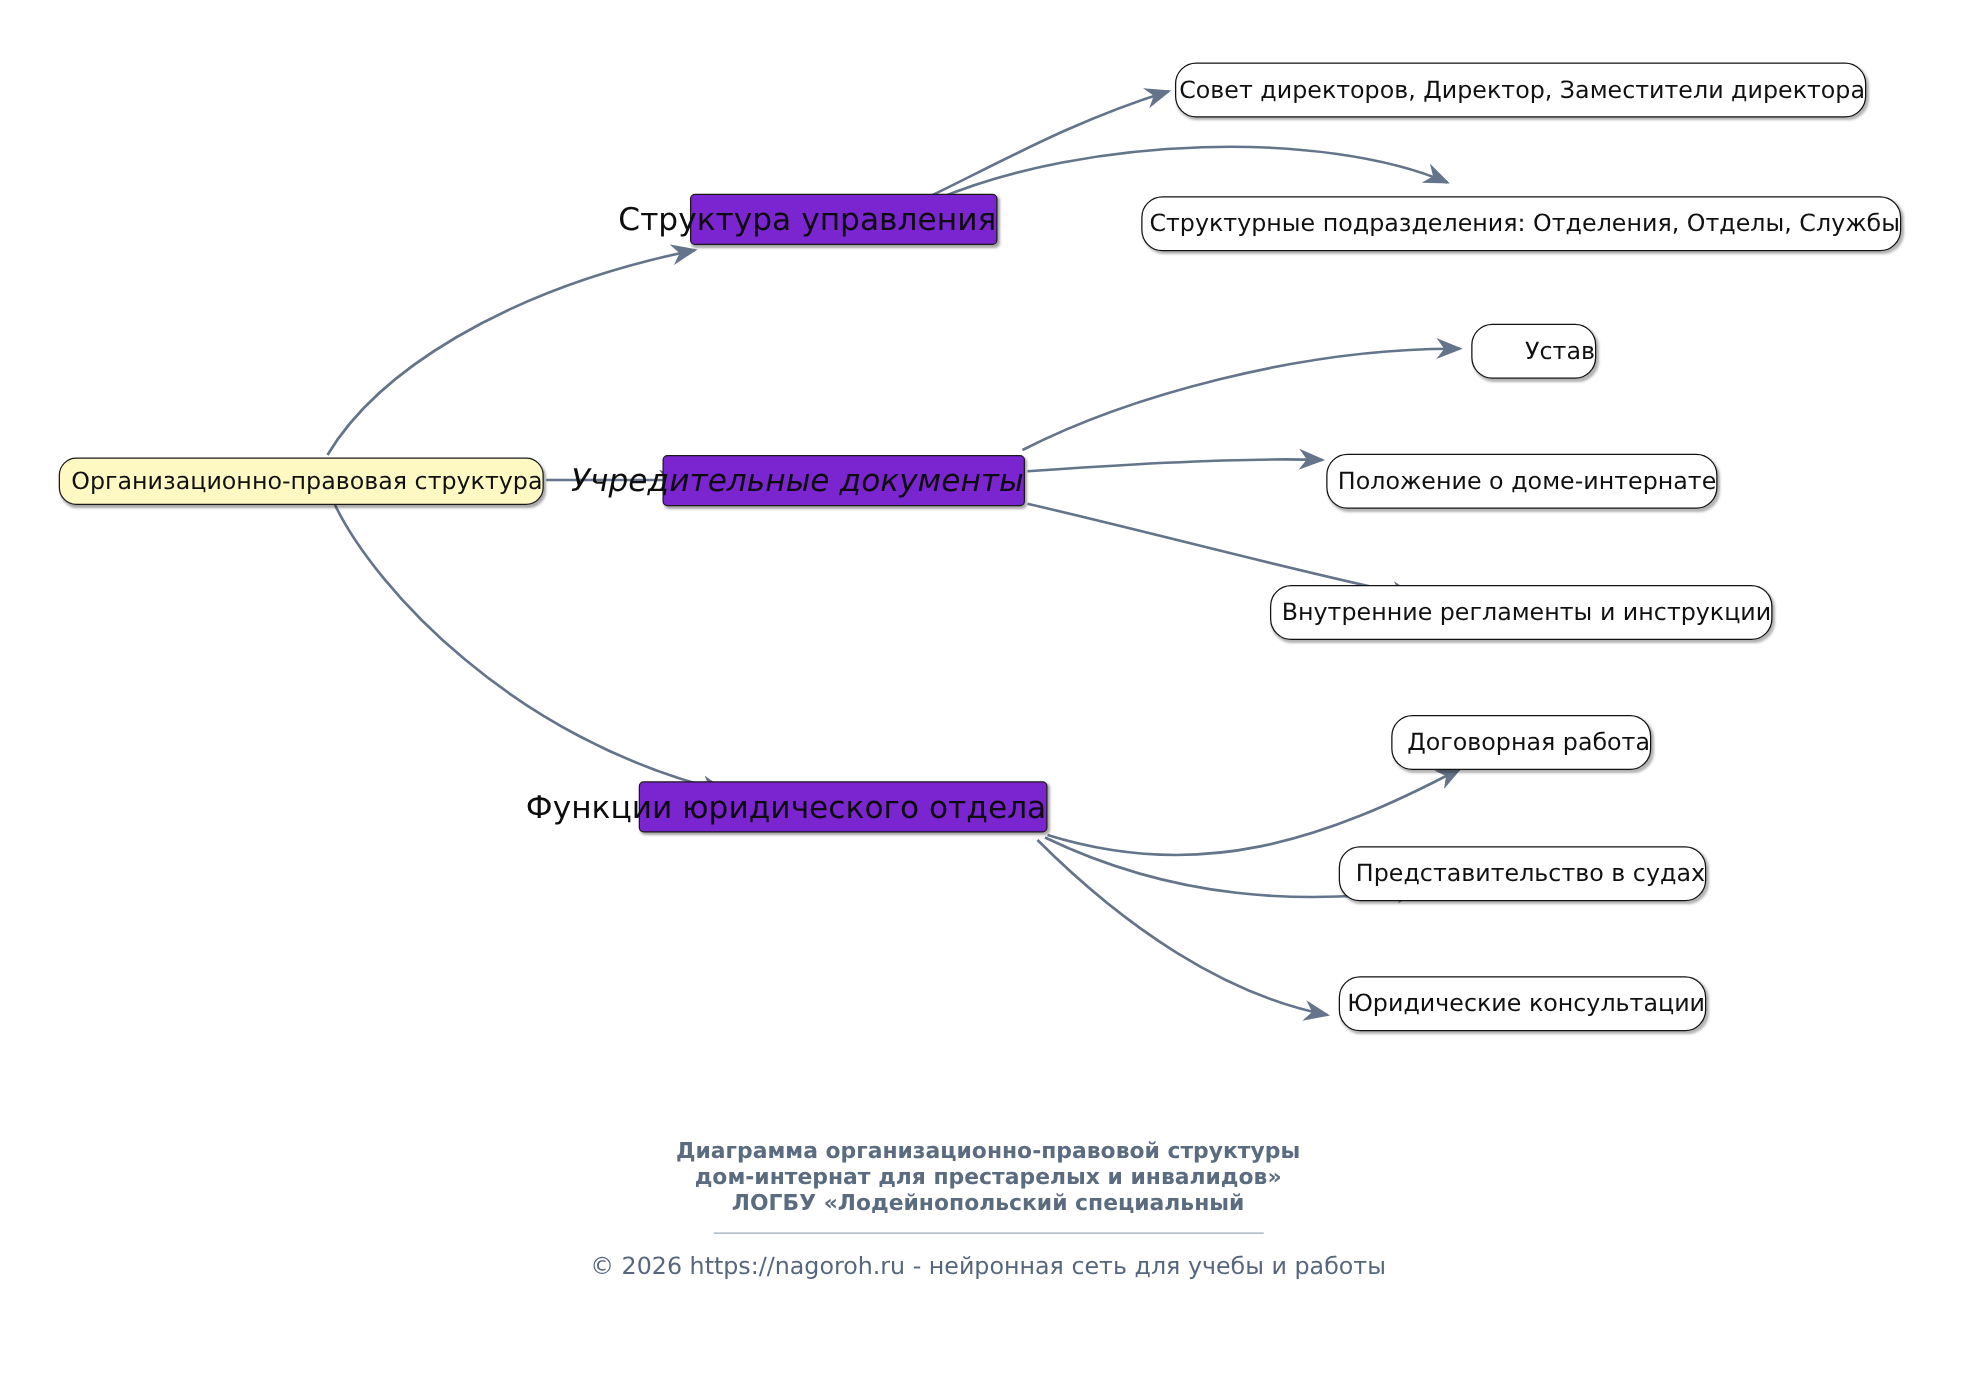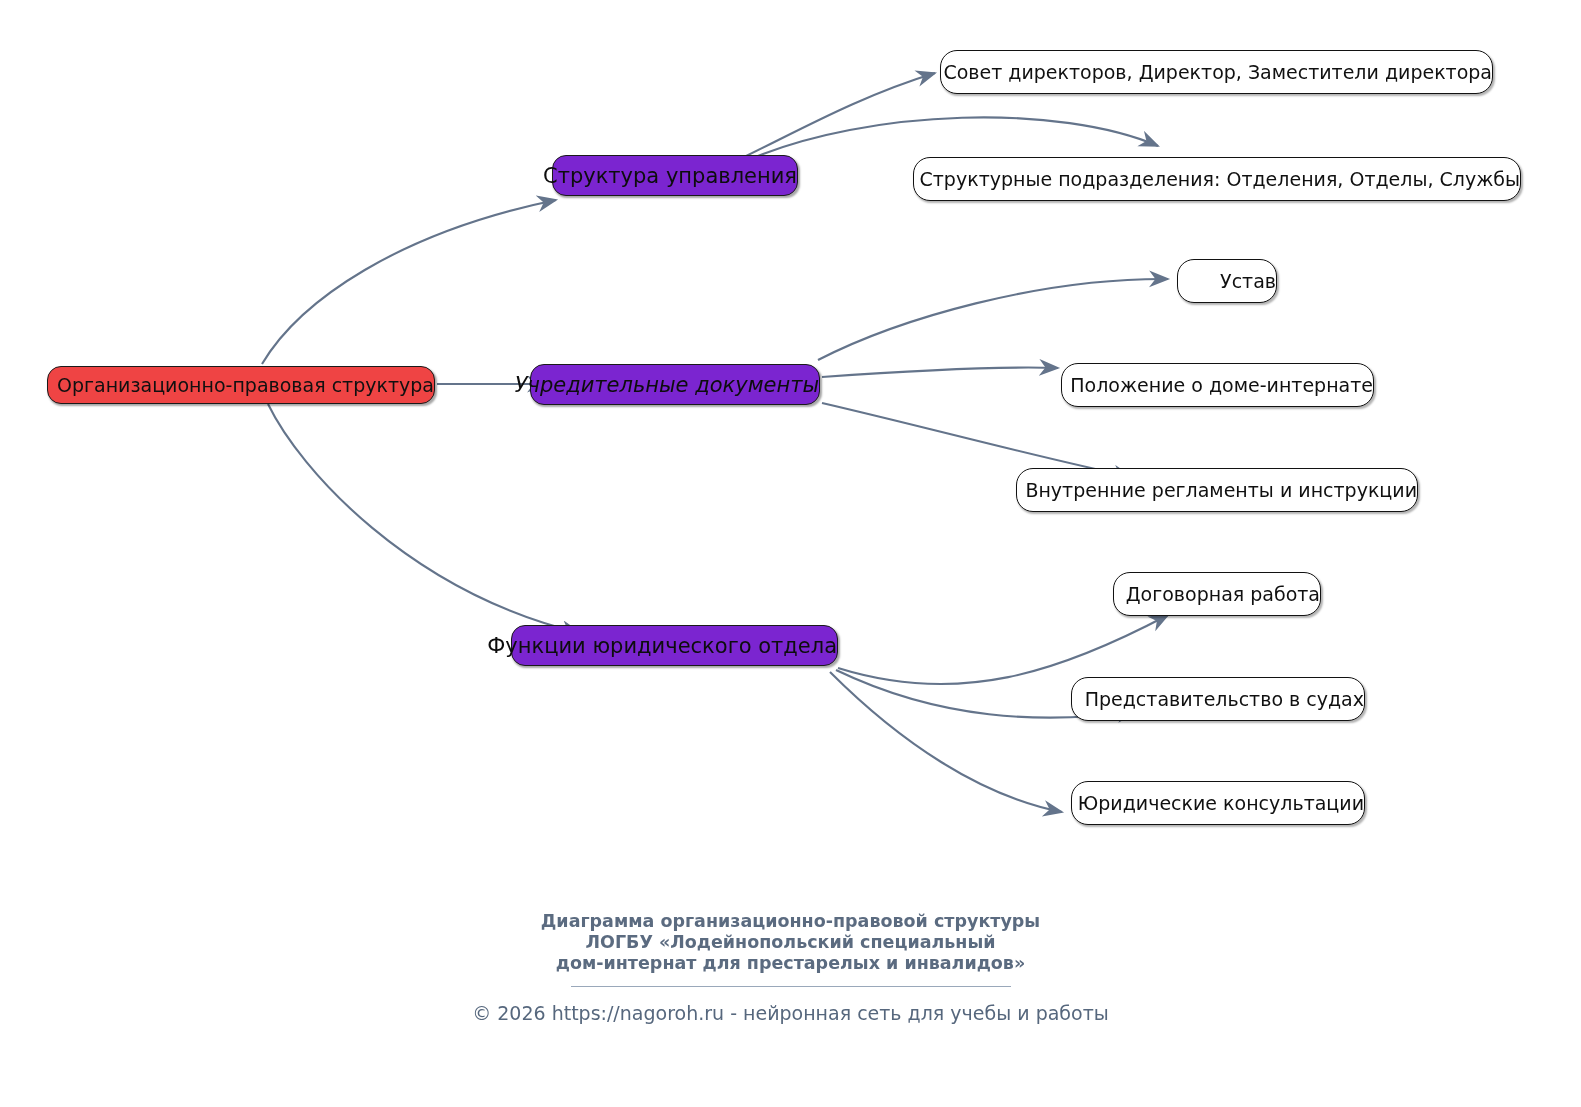--- a/index.html
+++ b/index.html
@@ -28,33 +28,33 @@
   .node {
     position: absolute;
     box-sizing: border-box;
     display: flex;
     align-items: center;
     justify-content: flex-end;
     white-space: nowrap;
     font-family: "DejaVu Sans", "Liberation Sans", sans-serif;
   }
   .node-root {
-    background: #ef4444;
+    background: #fef9c3;
     border: 1.6px solid #1a1a1a;
     border-radius: 14px;
     color: #101010;
     font-size: 19px;
     box-shadow: 1.5px 2px 2px rgba(0,0,0,0.35);
   }
   .node-branch {
     background: #7B25D0;
     border: 1.6px solid #1a1a1a;
-    border-radius: 14px;
+    border-radius: 4px;
     color: #0d0d0d;
-    font-size: 21px;
+    font-size: 25px;
     box-shadow: 1.5px 2px 2px rgba(0,0,0,0.35);
   }
   .node-leaf {
     background: #ffffff;
     border: 1.7px solid #121212;
     border-radius: 17px;
     color: #101010;
     font-size: 19px;
     box-shadow: 1.5px 2px 2px rgba(0,0,0,0.30);
   }
@@ -158,22 +158,22 @@
   </div>
   <div class="node node-leaf" style="left:1071px; top:677px; width:294px; height:44px;">
     <span>Представительство в судах</span>
   </div>
   <div class="node node-leaf" style="left:1071px; top:781px; width:294px; height:44px;">
     <span>Юридические консультации</span>
   </div>
 
   <div class="caption" style="top:911px;">
     <span class="caption-line">Диаграмма организационно-правовой структуры</span>
+    <span class="caption-line">дом-интернат для престарелых и инвалидов»</span>
     <span class="caption-line">ЛОГБУ «Лодейнопольский специальный</span>
-    <span class="caption-line">дом-интернат для престарелых и инвалидов»</span>
   </div>
 
   <div class="rule" style="top:986px;"></div>
 
   <div class="footer" style="top:1002px;">
     <span>© 2026 https://nagoroh.ru - нейронная сеть для учебы и работы</span>
   </div>
 
 </div>
 

